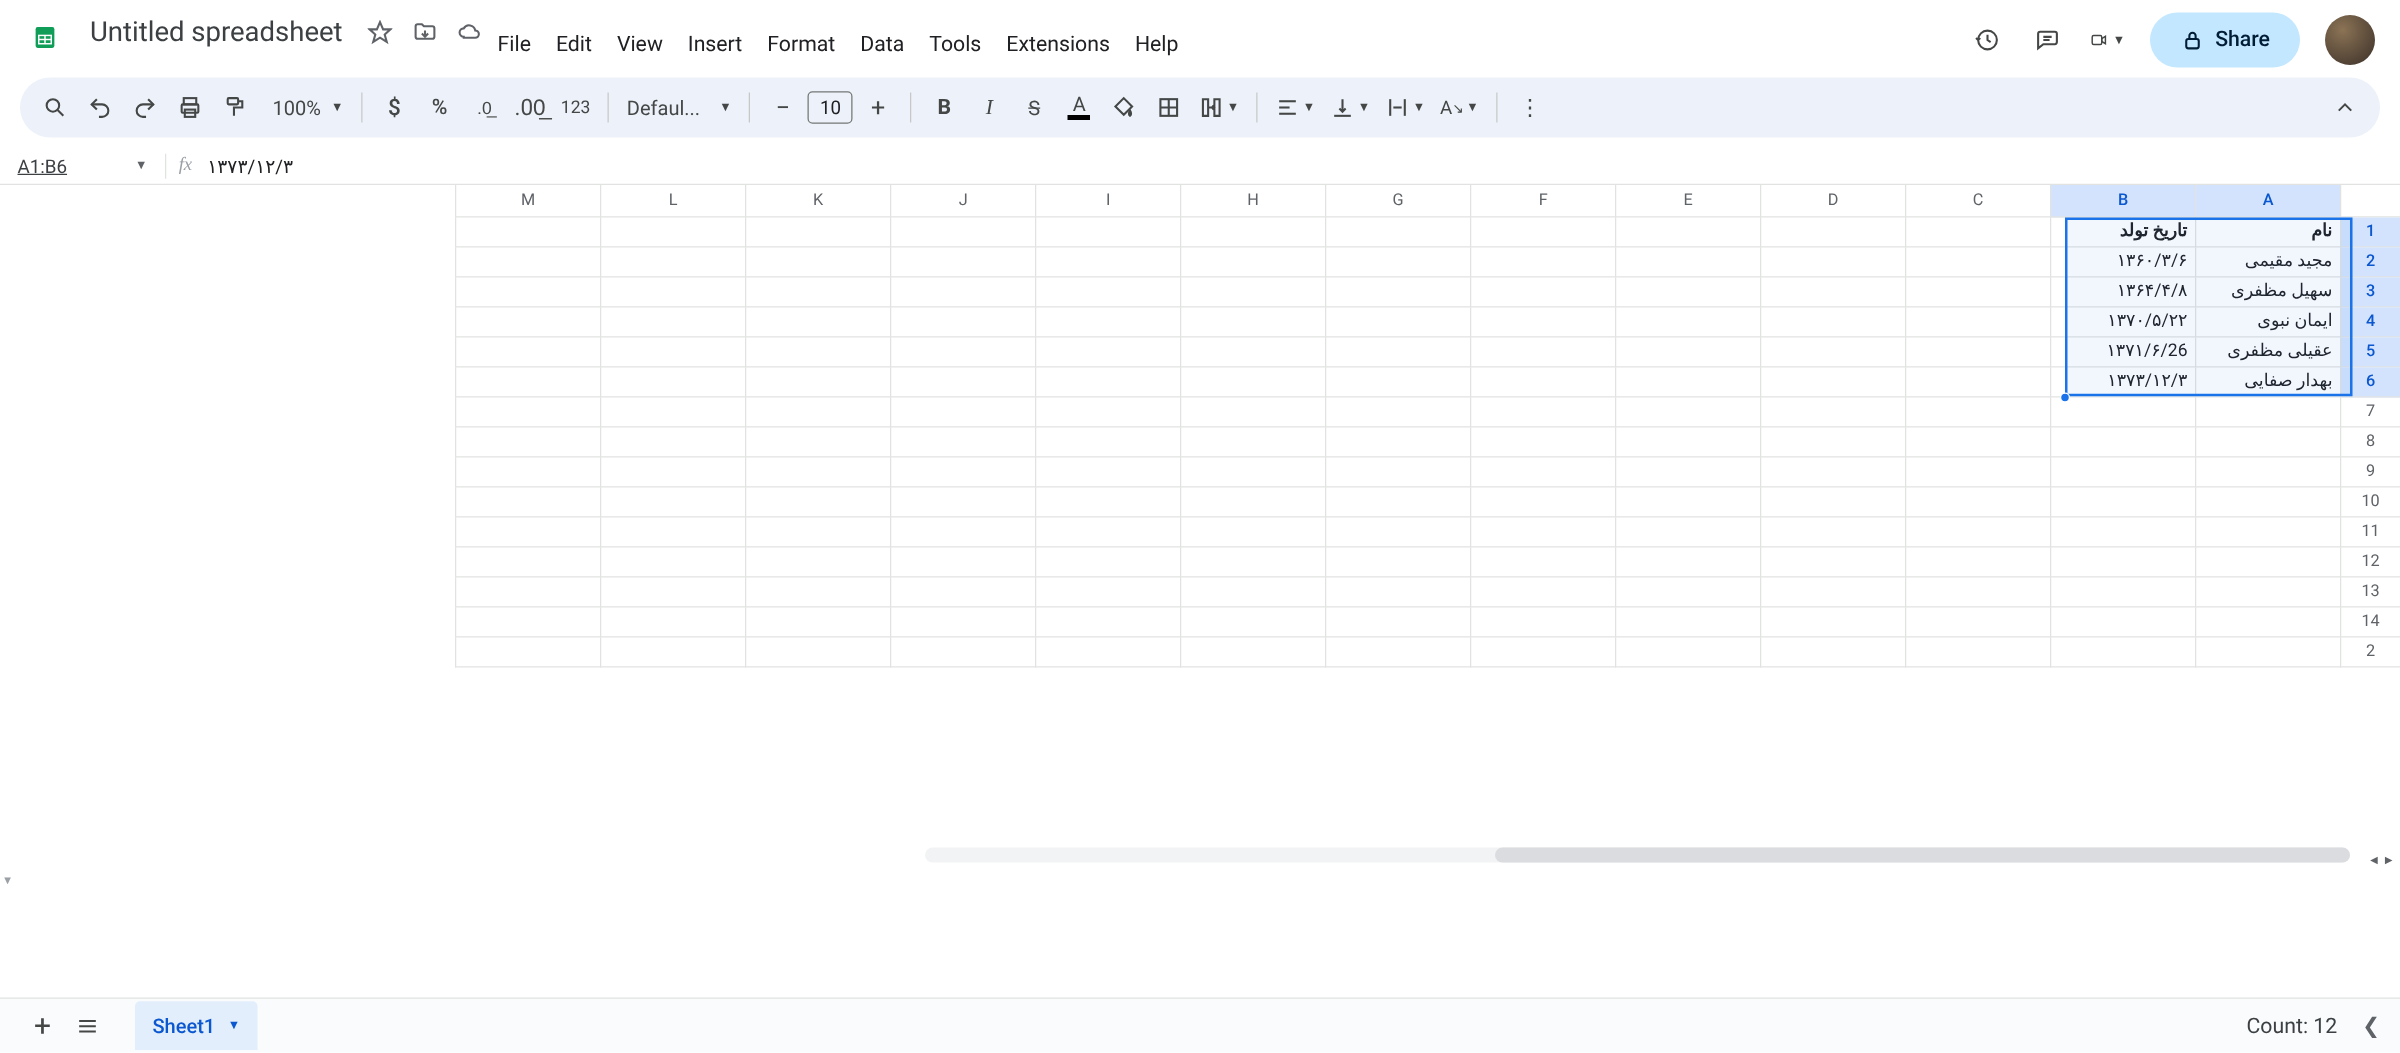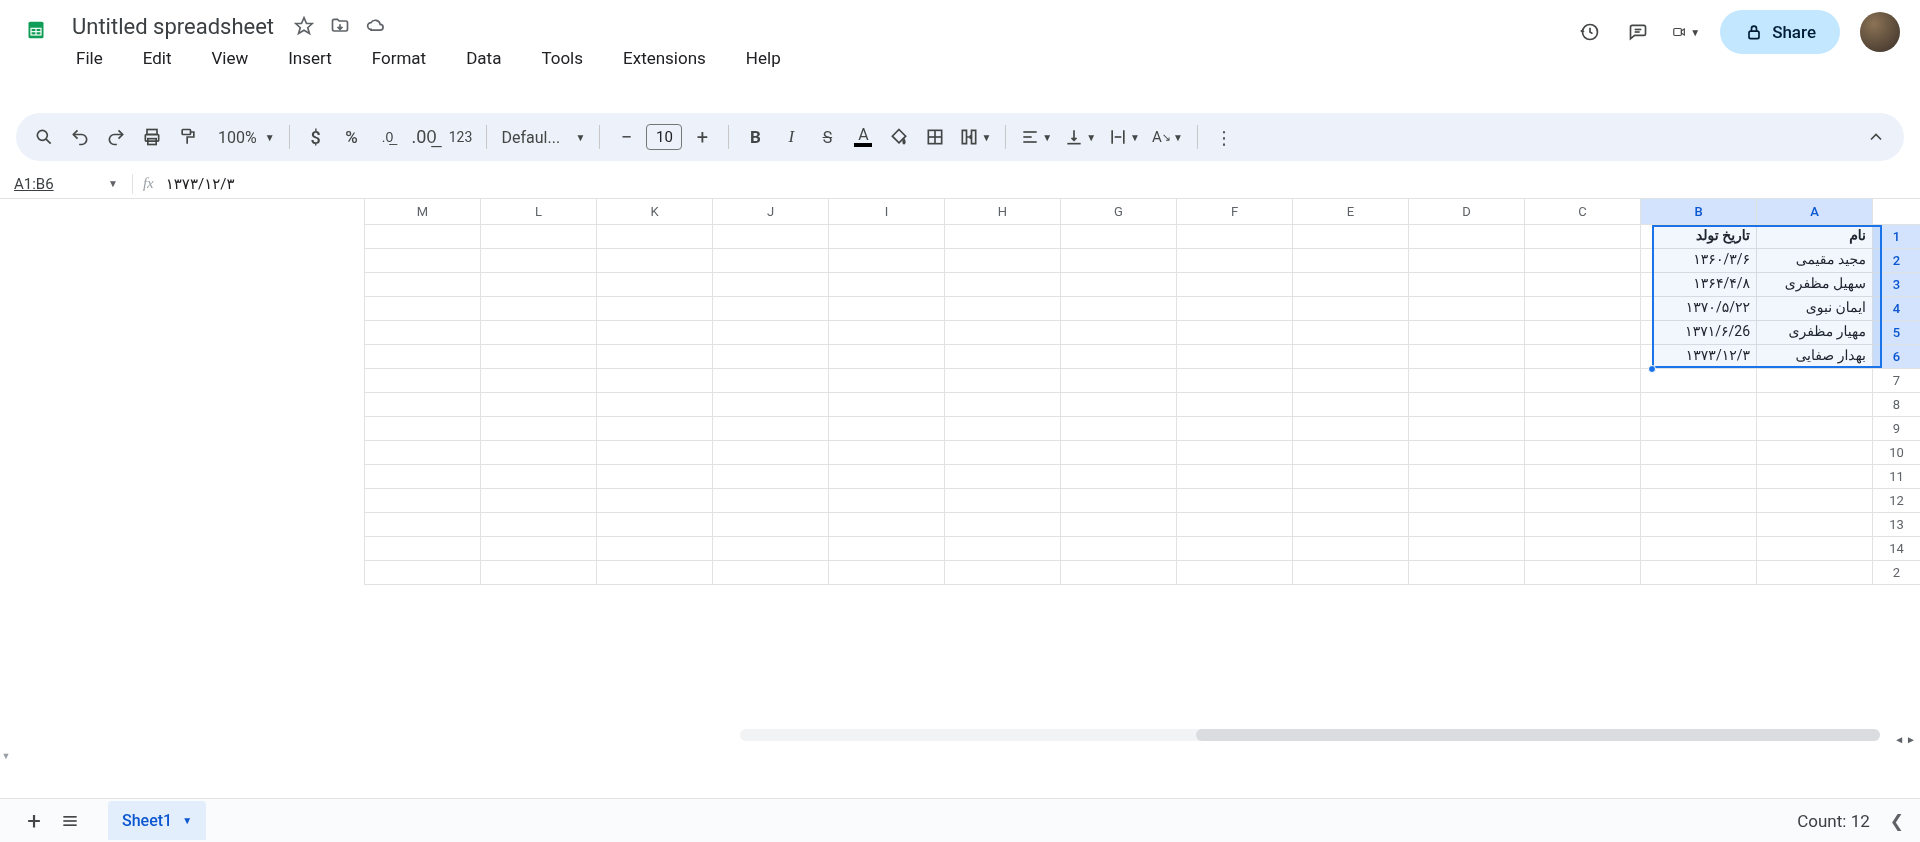--- a/index.html
+++ b/index.html
@@ -1,33 +1,33 @@
 <!DOCTYPE html>
 <html><head>
 <meta charset="utf-8">
 <style>
 * { margin: 0; padding: 0; box-sizing: border-box; font-family: "Google Sans", Roboto, Arial, sans-serif; }
 body { width: 1920px; height: 842px; background: #fff; overflow: hidden; font-size: 14px; color: #202124; }
 
 .header { display: flex; align-items: flex-start; padding: 10px 16px 0 16px; }
 .logo { width: 40px; height: 40px; display: flex; align-items: center; justify-content: center; margin-right: 10px; }
-.title-area { flex: 0 0 auto; display: flex; flex-direction: column; }
+.title-area { flex: 0 0 auto; display: flex; flex-direction: row; }
 .title-row { display: flex; align-items: center; gap: 12px; height: 32px; }
 .doc-title { font-size: 22px; color: #3c4043; padding: 2px 6px; }
 .icon-btn { width: 24px; height: 24px; display: inline-flex; align-items: center; justify-content: center; cursor: pointer; color: #5f6368; }
-.menubar { display: flex; gap: 20px; margin-top: 0; height: 32px; align-items: center; }
+.menubar { display: flex; gap: 0; margin-top: 10px; height: 32px; align-items: center; }
 .menu-item { padding: 6px 10px; font-size: 17px; color: #202124; border-radius: 4px; cursor: pointer; }
 
 .header-right { margin-left: auto; display: flex; align-items: center; gap: 20px; padding-right: 4px; }
 .hr-icon { width: 28px; height: 28px; display: flex; align-items: center; justify-content: center; color: #444746; cursor: pointer; }
 .share-btn { display: flex; align-items: center; gap: 8px; background: #c2e7ff; border-radius: 40px; padding: 12px 24px; font-size: 17px; font-weight: 500; color: #001d35; cursor: pointer; }
 .avatar { width: 40px; height: 40px; border-radius: 50%; background: radial-gradient(circle at 35% 30%, #8b7355, #3a2f28); }
 
 .toolbar-wrap { padding: 8px 16px 0 16px; }
-.toolbar { background: #edf2fa; border-radius: 40px; height: 48px; display: flex; align-items: center; padding: 0 12px; gap: 4px; margin-top: 31px; }
+.toolbar { background: #edf2fa; border-radius: 40px; height: 48px; display: flex; align-items: center; padding: 0 12px; gap: 4px; }
 .tb-btn { min-width: 32px; height: 32px; display: inline-flex; align-items: center; justify-content: center; color: #444746; cursor: pointer; border-radius: 4px; padding: 0 4px; }
 .tb-sep { width: 1px; height: 24px; background: #c7c7c7; margin: 0 6px; }
 .zoom { font-size: 16px; color: #444746; padding: 0 6px; }
 .font-sel { font-size: 16px; color: #444746; width: 72px; overflow: hidden; white-space: nowrap; }
 .fs-box { border: 1px solid #747775; border-radius: 4px; width: 36px; height: 26px; display: inline-flex; align-items: center; justify-content: center; font-size: 15px; }
 .caret { font-size: 10px; margin-left: 2px; }
 .tb-spacer { flex: 1; }
 
 .namebox-row { display: flex; align-items: center; height: 30px; border-bottom: 1px solid #e1e3e1; padding-left: 8px; margin-top: 8px; }
 .namebox { width: 100px; font-size: 15px; color: #3c4043; padding-left: 6px; text-decoration: underline; }
@@ -350,21 +350,21 @@
         <div class="cell"></div>
         <div class="cell"></div>
         <div class="cell"></div>
         <div class="cell"></div>
         <div class="cell"></div>
         <div class="cell"></div>
         <div class="cell"></div>
       </div>
       <div class="row">
         <div class="rh sel">5</div>
-        <div class="cell">مهیار مظفری</div>
+        <div class="cell">عقیلی مظفری</div>
         <div class="cell">۱۳۷۱/۶/26</div>
         <div class="cell"></div>
         <div class="cell"></div>
         <div class="cell"></div>
         <div class="cell"></div>
         <div class="cell"></div>
         <div class="cell"></div>
         <div class="cell"></div>
         <div class="cell"></div>
         <div class="cell"></div>

